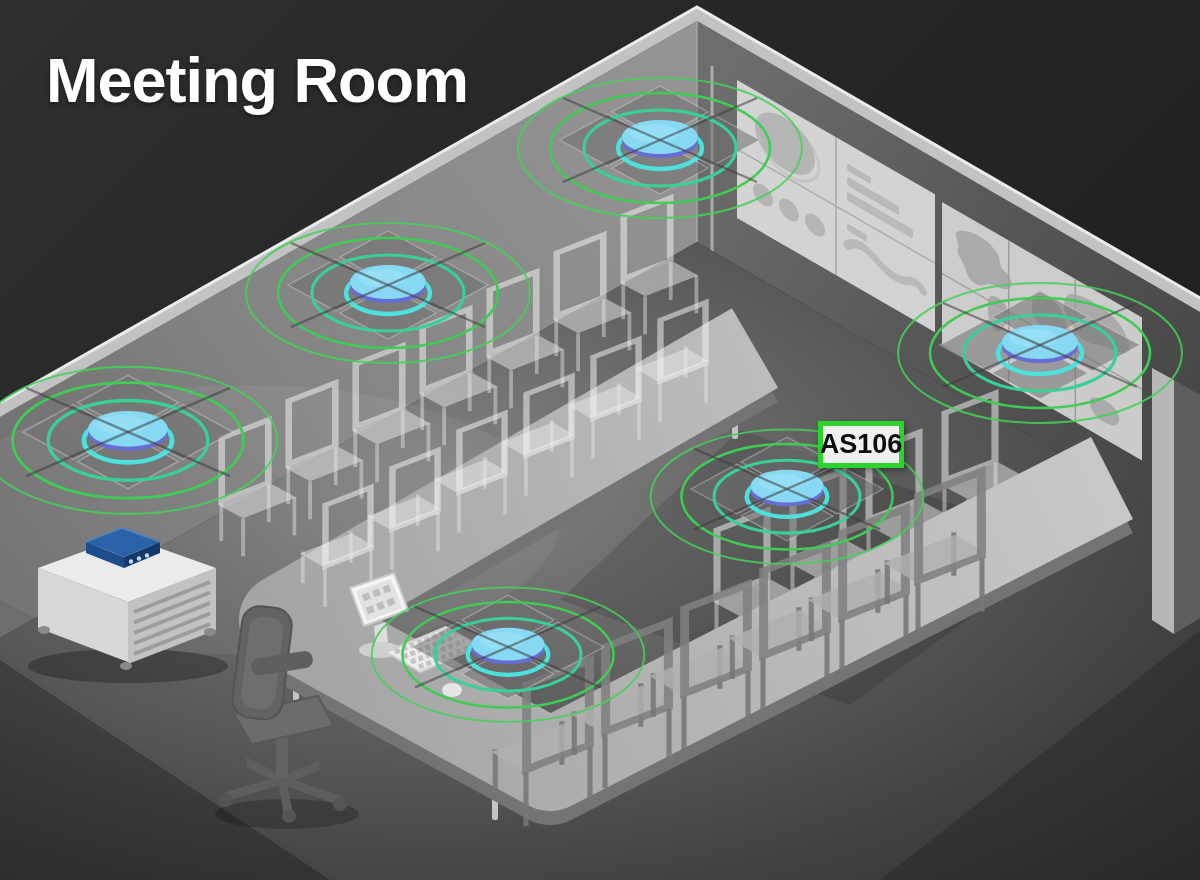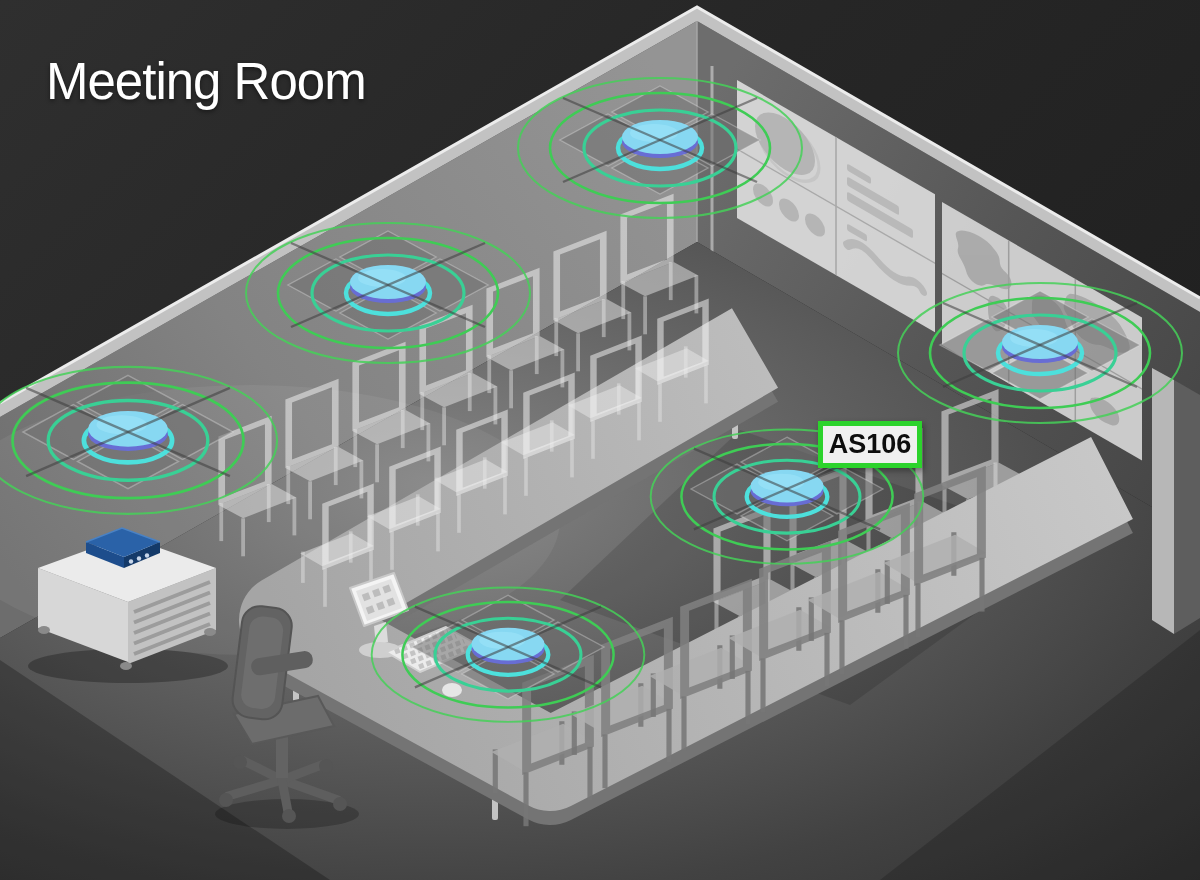--- a/index.html
+++ b/index.html
@@ -3,33 +3,33 @@
 <meta charset="utf-8">
 <style>
   html,body{margin:0;padding:0;background:#000;}
   .stage{
     position:relative;width:1200px;height:880px;overflow:hidden;
     background:linear-gradient(135deg,#2f2f2f 0%,#262626 40%,#1d1d1d 100%);
     font-family:"Liberation Sans",sans-serif;
   }
   .stage svg{position:absolute;left:0;top:0;}
   .page-title{
-    position:absolute;left:46px;top:52px;
-    font-size:51px;font-weight:400;color:#ffffff;letter-spacing:-1px;
+    position:absolute;left:46px;top:44px;
+    font-size:63px;font-weight:700;color:#ffffff;letter-spacing:-1px;
     text-shadow:0 2px 4px rgba(0,0,0,.45);
   }
   .callout{
     position:absolute;box-sizing:border-box;
     display:flex;align-items:center;justify-content:center;
     background:#f0f0f0;color:#0d0d0d;
     font-size:27px;font-weight:700;letter-spacing:0px;
     box-shadow:2px 3px 6px rgba(0,0,0,.35);
   }
   .callout.ap{left:136px;top:546px;width:90px;height:47px;border:5px solid #17365e;}
-  .callout.as{left:818px;top:421px;width:104px;height:47px;border:5px solid #2cd32c;}
+  .callout.as{left:818px;top:421px;width:86px;height:47px;border:5px solid #2cd32c;}
 
   
   .ch-white{--cf:rgba(243,243,243,.52);--cs:rgba(232,232,232,.50);--cl:rgba(230,230,230,.45);}
   .ch-dark{--cf:rgba(128,128,128,.88);--cs:rgba(176,176,176,.82);--cl:rgba(118,118,118,.88);}
 </style>
 </head>
 <body>
 
 <div class="stage">
 

